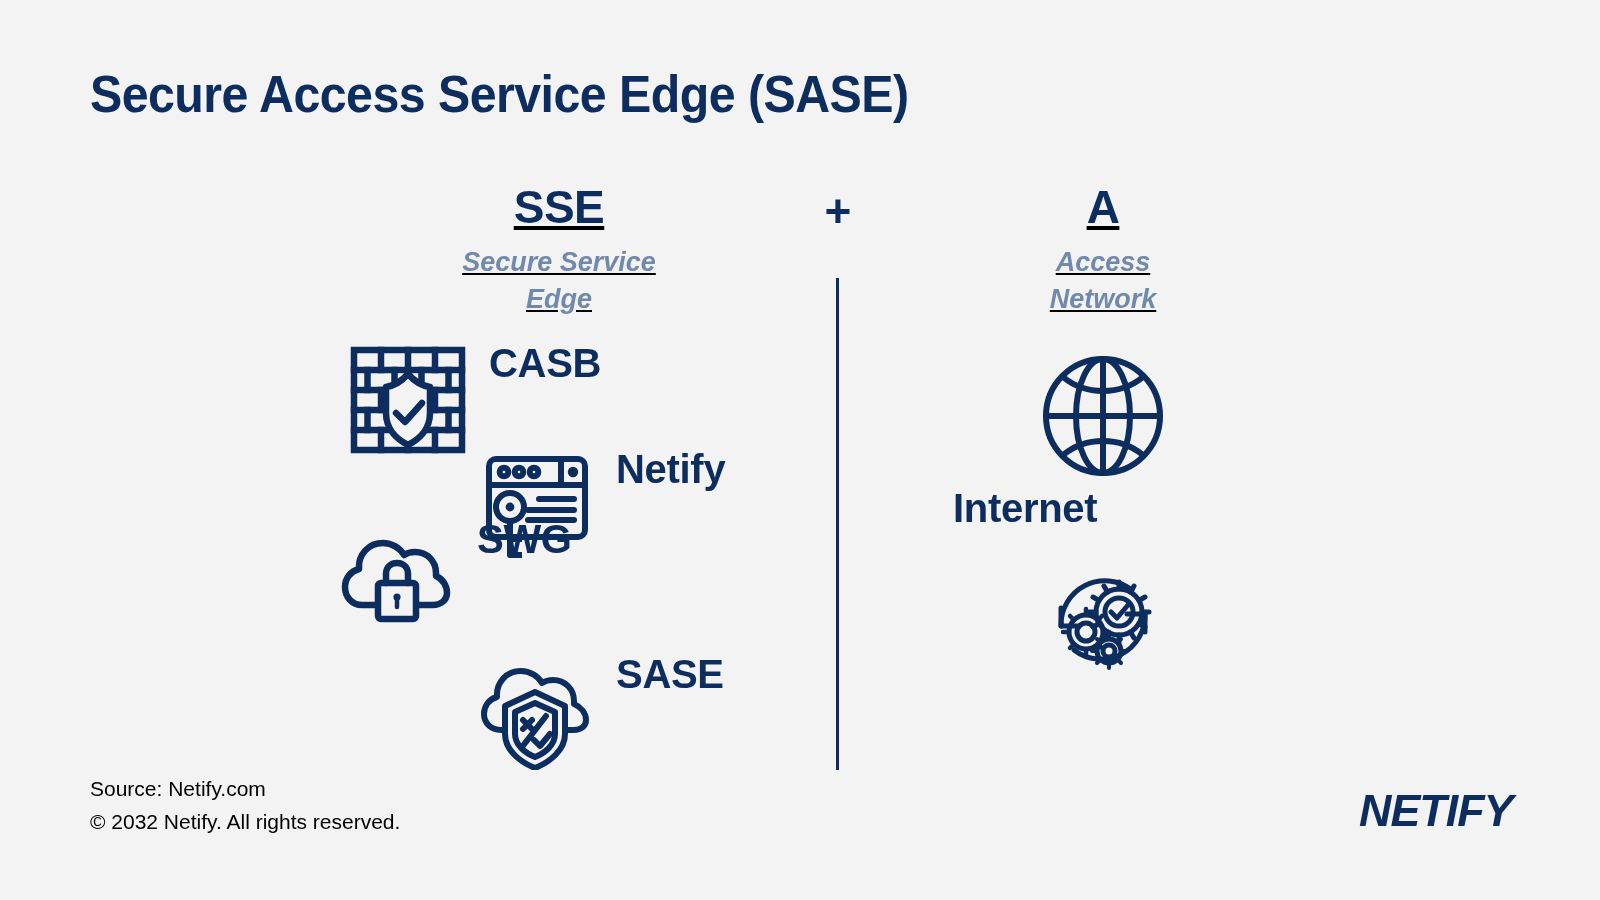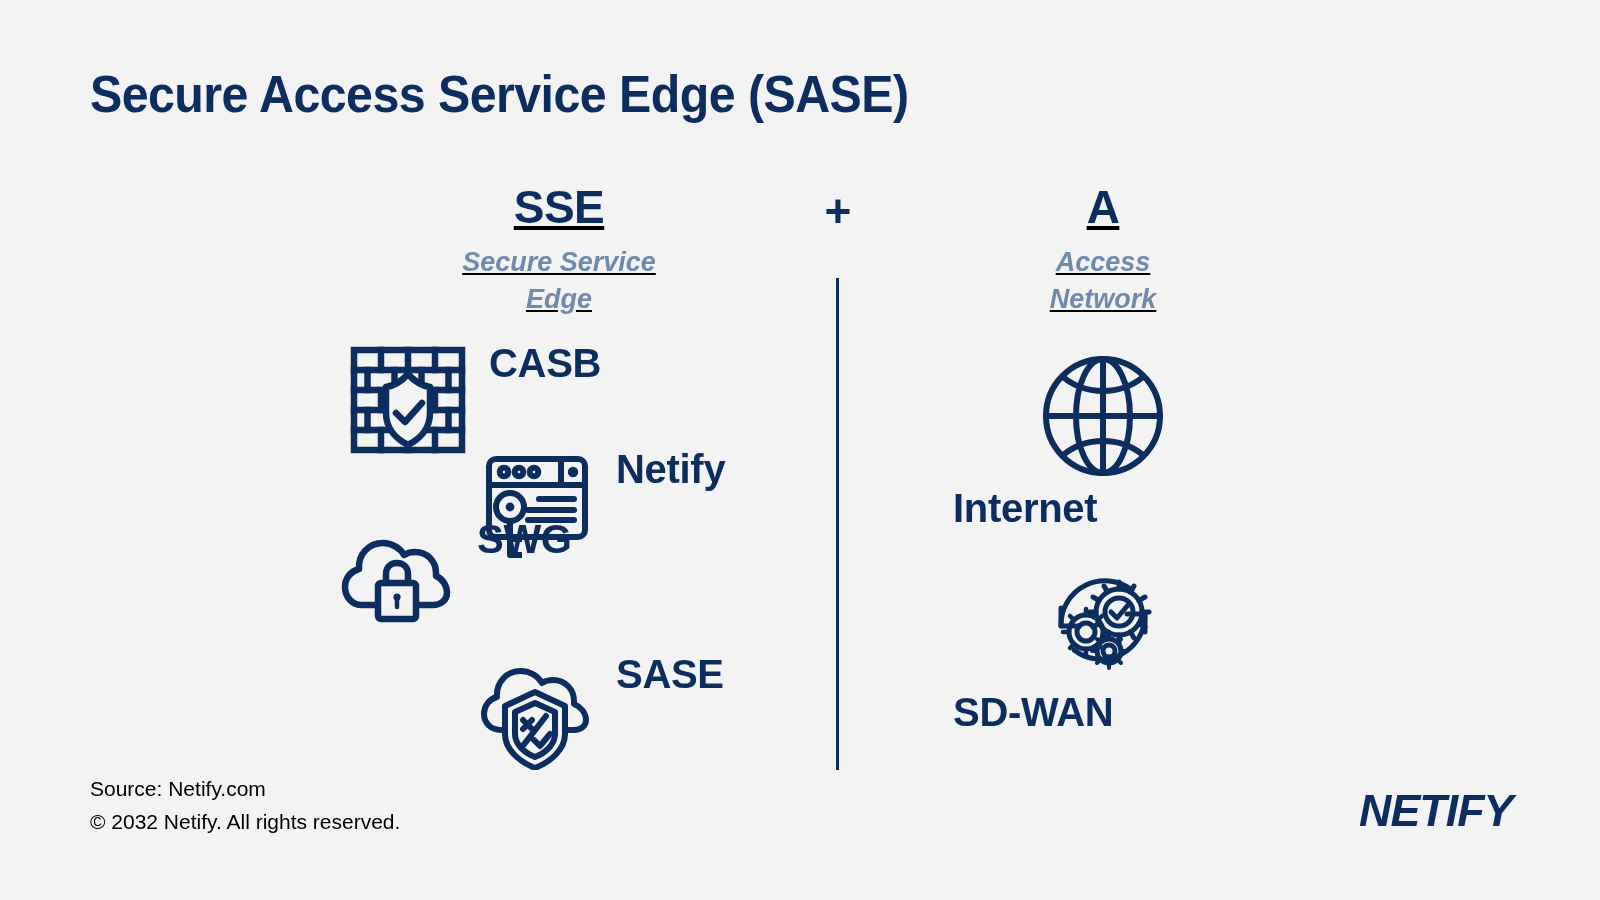--- a/index.html
+++ b/index.html
@@ -351,21 +351,20 @@
           <line x1="82" y1="95" x2="87" y2="95"></line>
           <line x1="78.5" y1="103.5" x2="82" y2="107"></line>
           <line x1="70" y1="107" x2="70" y2="112"></line>
           <line x1="61.5" y1="103.5" x2="58" y2="107"></line>
           <line x1="58" y1="95" x2="53" y2="95"></line>
           <line x1="61.5" y1="86.5" x2="58" y2="83"></line>
         </g>
       </g>
     </svg>
   </div>
-  <div class="lbl">SD-WAN</div>
 </div>
 
 <div id="footer">
   <div>Source: Netify.com</div>
   <div>© 2032 Netify. All rights reserved.</div>
 </div>
 
 <div id="netify-logo">NETIFY</div>
 
 </body></html>

